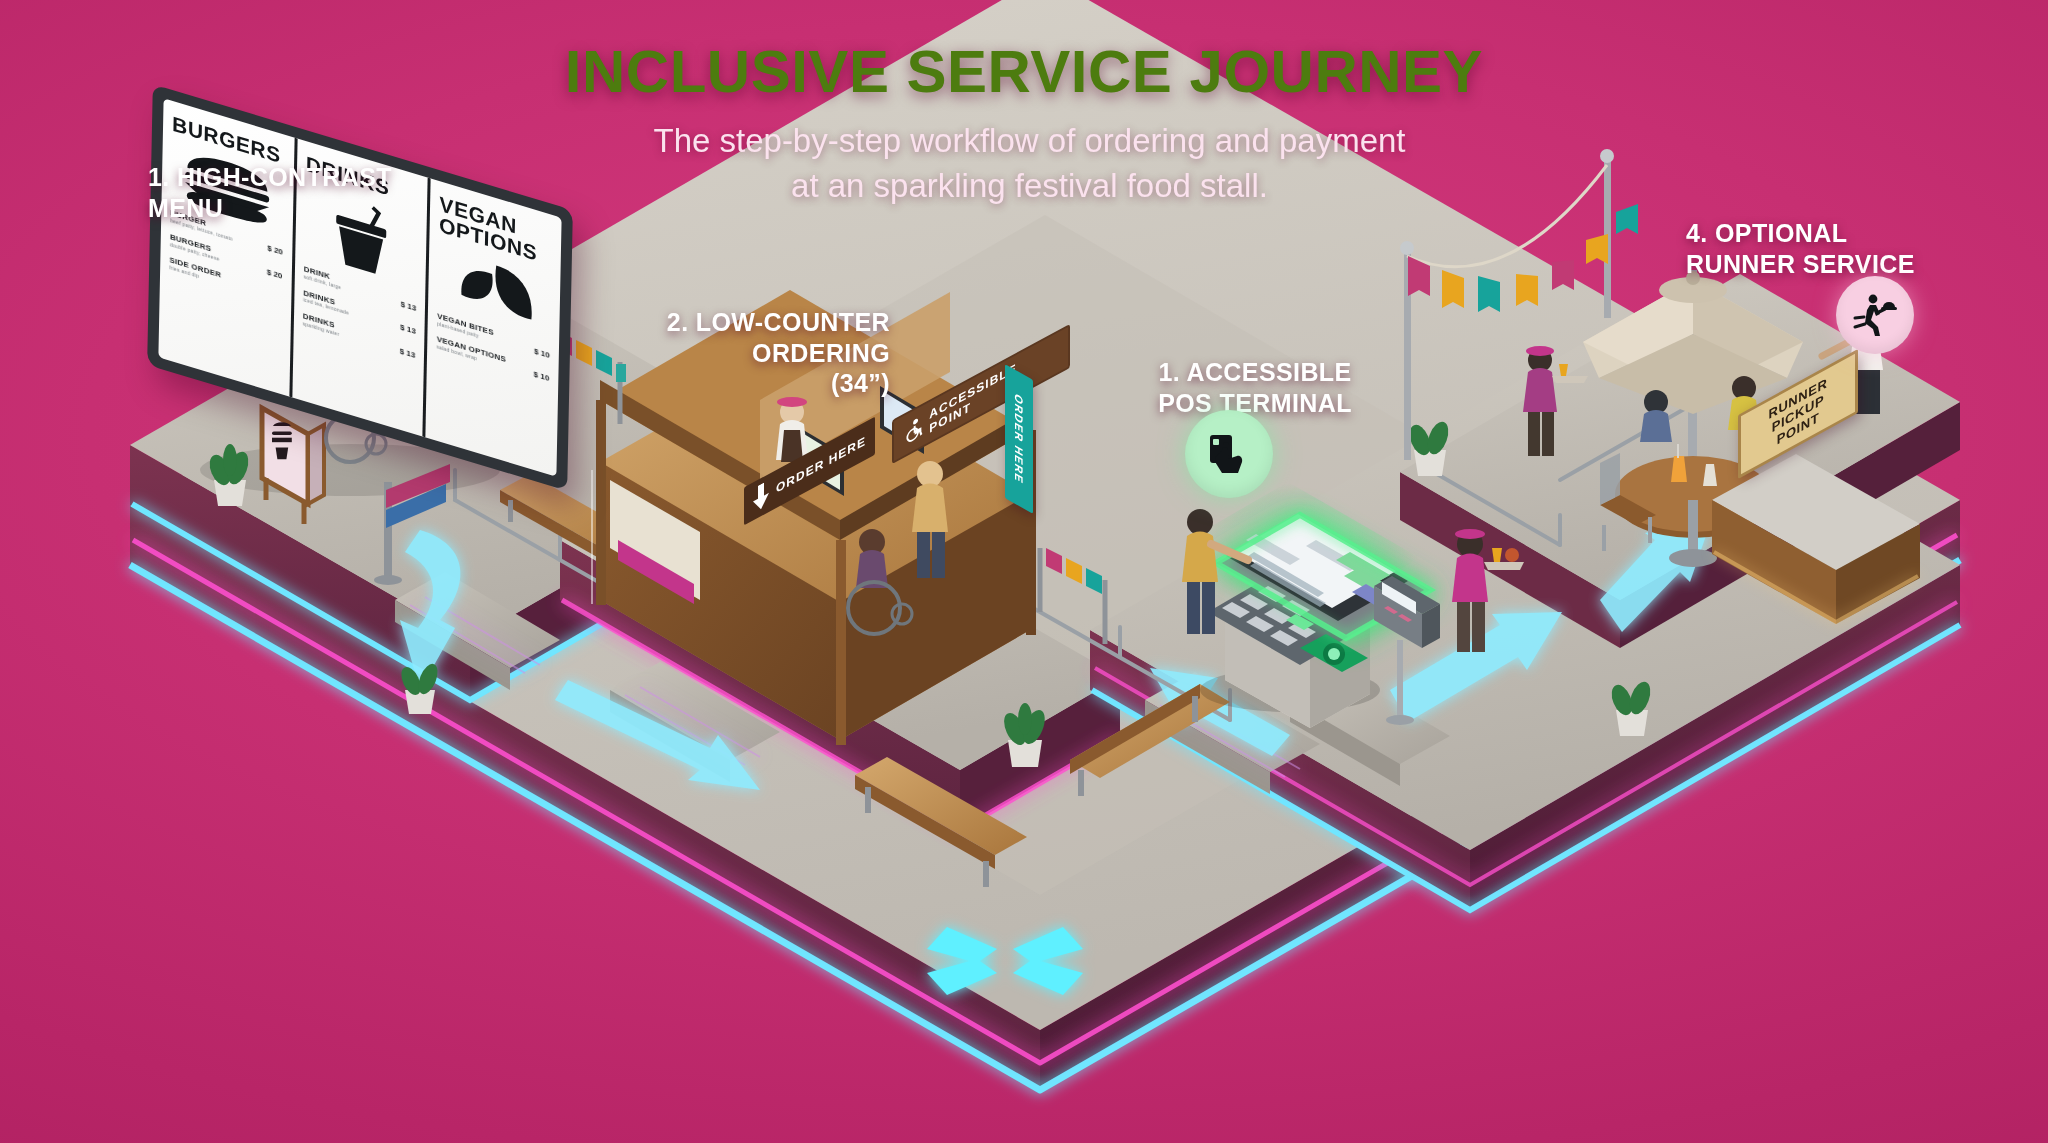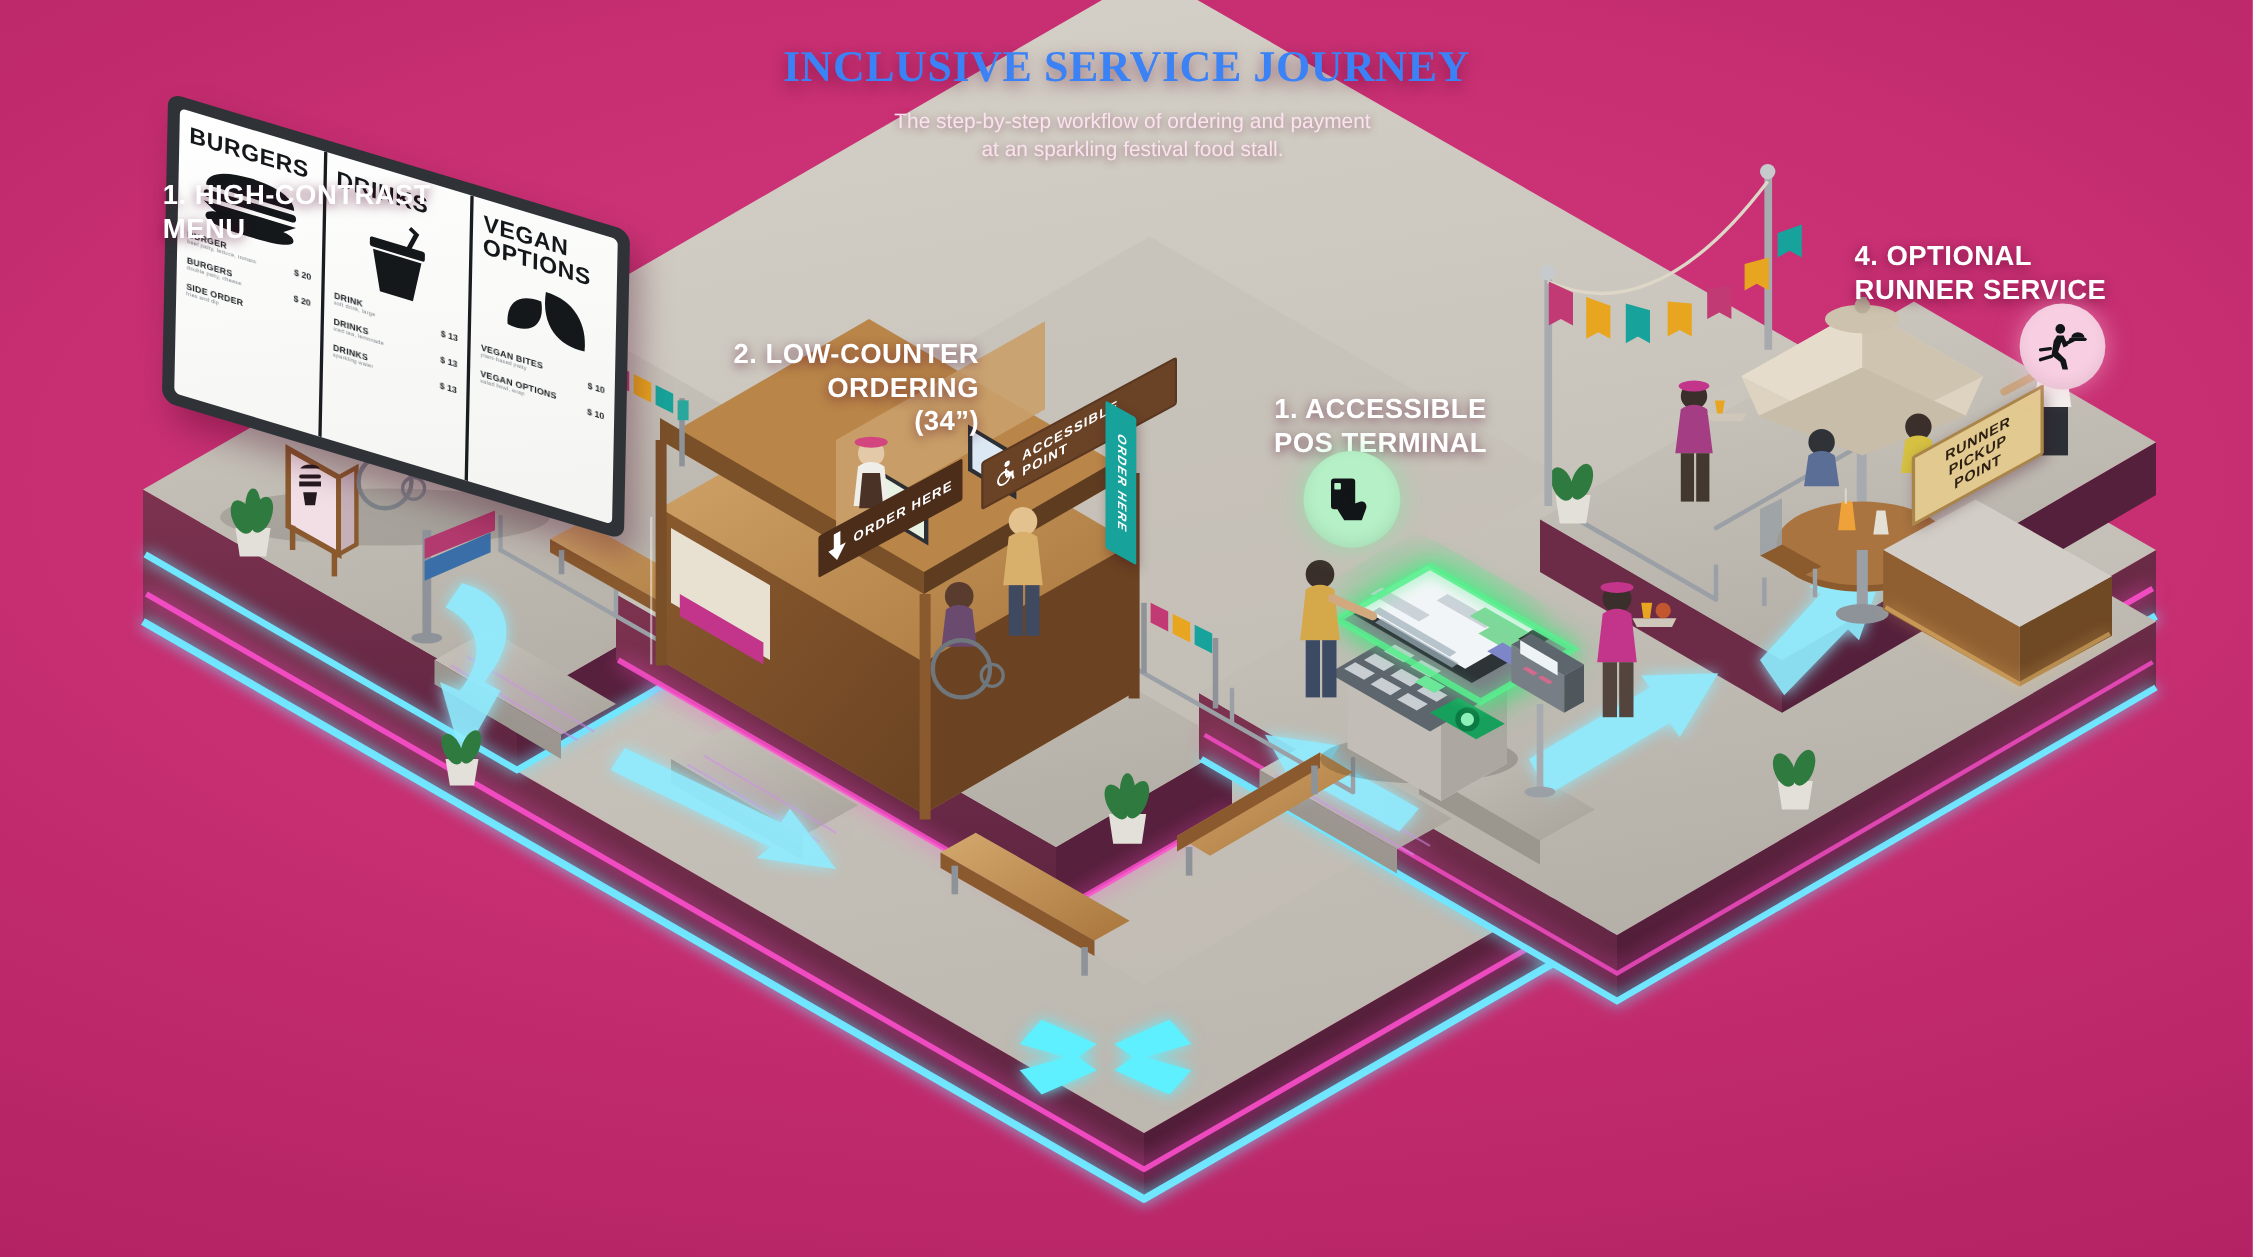--- a/index.html
+++ b/index.html
@@ -7,25 +7,25 @@
   html,body { width:2048px; height:1143px; overflow:hidden; }
   body {
     font-family:"Liberation Sans", sans-serif;
     background: radial-gradient(ellipse 120% 95% at 50% 38%, #d43a7e 0%, #c72f72 38%, #b82567 68%, #a81d5c 100%);
     position:relative;
   }
 
   
   #header { position:absolute; left:0; top:40px; width:100%; text-align:center; z-index:40; }
   #title {
-    font-size:40px; font-weight:bold; letter-spacing:0.5px; color:#3b82f6;
-    text-shadow:0 4px 14px rgba(90,5,45,.55); line-height:1.05;font-family:Liberation Serif, serif;
+    font-size:60px; font-weight:bold; letter-spacing:0.5px; color:#4d7c0f;
+    text-shadow:0 4px 14px rgba(90,5,45,.55); line-height:1.05;
   }
   #subtitle {
-    margin-top:16px; font-size:19px; line-height:1.36; color:#fbe2ee;
+    margin-top:16px; font-size:33px; line-height:1.36; color:#fbe2ee;
     text-shadow:0 2px 8px rgba(90,5,45,.45); font-weight:400;margin-left:11px;
   }
 
   
   .callout {
     position:absolute; color:#ffffff; font-weight:bold; font-size:25px;
     line-height:1.22; letter-spacing:.4px; text-shadow:0 3px 10px rgba(80,5,40,.6);
     z-index:45; white-space:pre-line;margin-top:22px;
   }
   #callout-1 { left:148px; top:140px; text-align:left; }

